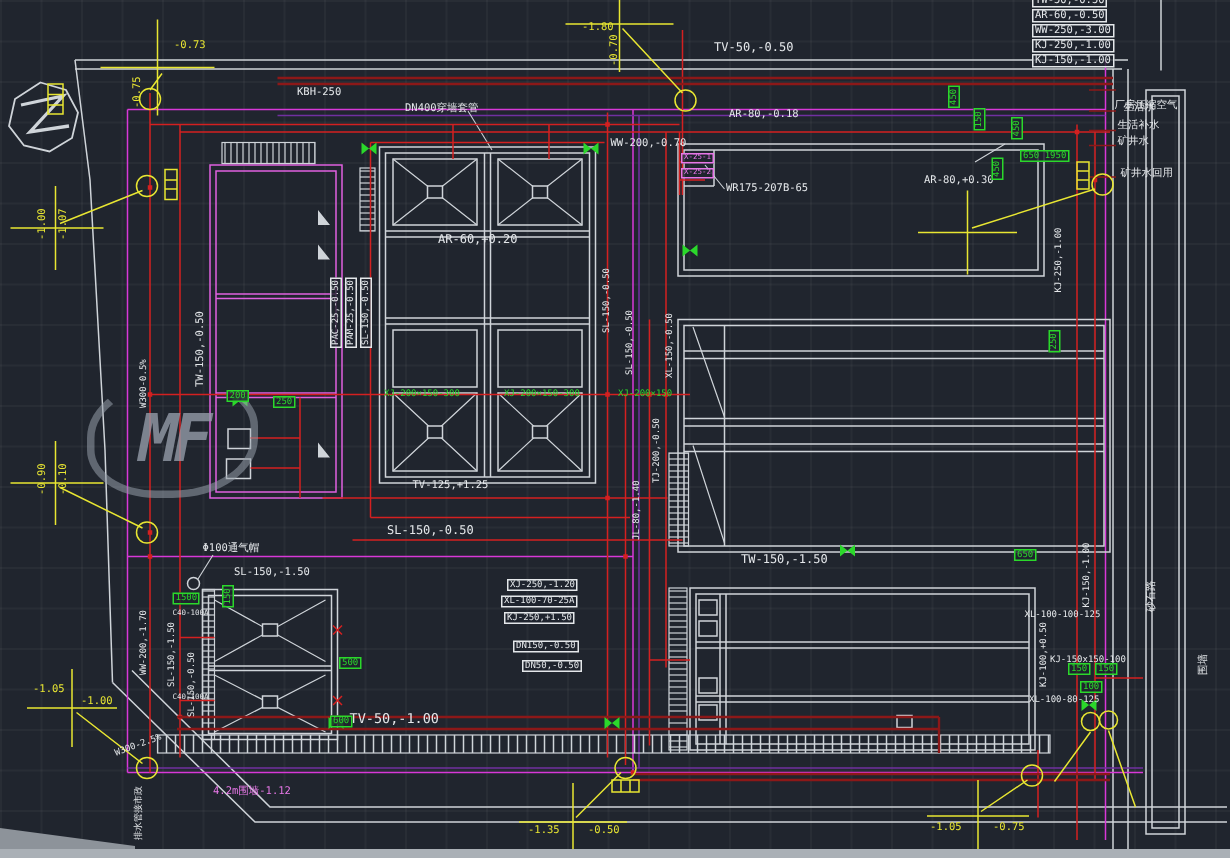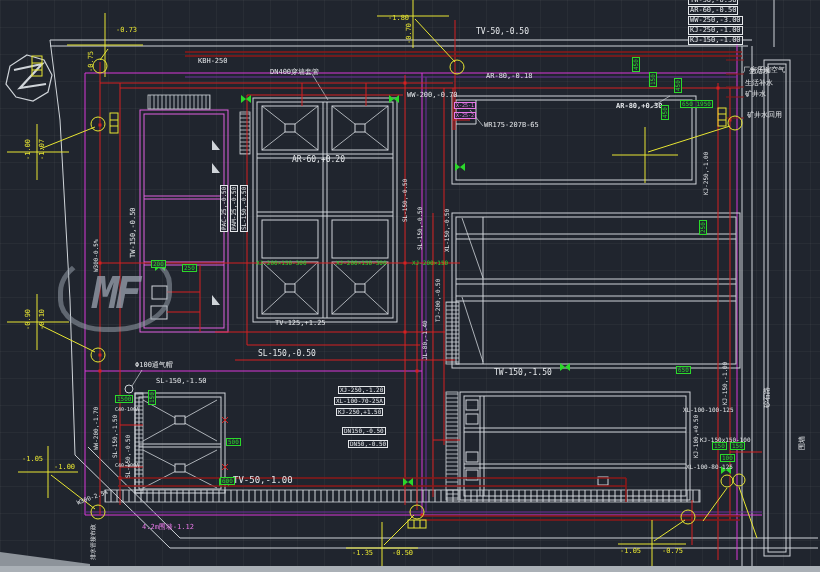--- a/index.html
+++ b/index.html
@@ -276,21 +276,21 @@
   </svg>
 
   <div id="watermark">
     <div class="wm-logo">MF</div>
   </div>
 
   <div id="label-layer">
       <div class="lbl" style="left: 476px; top: 28px; font-size: 8px;">TV-50,-0.50</div>
       <div class="lbl" style="left: 486px; top: 73px; font-size: 7px;">AR-80,-0.18</div>
       <div class="lbl" style="left: 407px; top: 92px; font-size: 7px;">WW-200,-0.70</div>
-      <div class="lbl" style="left: 616px; top: 103px; font-size: 7px; font-weight: bold;">AR-80,+0.30</div>
+      <div class="lbl" style="left: 616px; top: 117px; font-size: 7px;">AR-80,+0.30</div>
       <div class="lbl" style="left: 484px; top: 122px; font-size: 7px;">WR175-207B-65</div>
       <div class="lbl" style="left: 292px; top: 156px; font-size: 8px;">AR-60,+0.20</div>
       <div class="lbl" style="left: 198px; top: 58px; font-size: 7px;">KBH-250</div>
       <div class="lbl" style="left: 270px; top: 69px; font-size: 7px;">DN400穿墙套管</div>
       <div class="lbl" style="left: 275px; top: 320px; font-size: 7px;">TV-125,+1.25</div>
       <div class="lbl" style="left: 258px; top: 350px; font-size: 8px;">SL-150,-0.50</div>
       <div class="lbl" style="left: 494px; top: 369px; font-size: 8px;">TW-150,-1.50</div>
       <div class="lbl" style="left: 233px; top: 476px; font-size: 9px;">TV-50,-1.00</div>
       <div class="lbl" style="left: 135px; top: 362px; font-size: 7px;">Φ100通气帽</div>
       <div class="lbl" style="left: 156px; top: 378px; font-size: 7px;">SL-150,-1.50</div>

